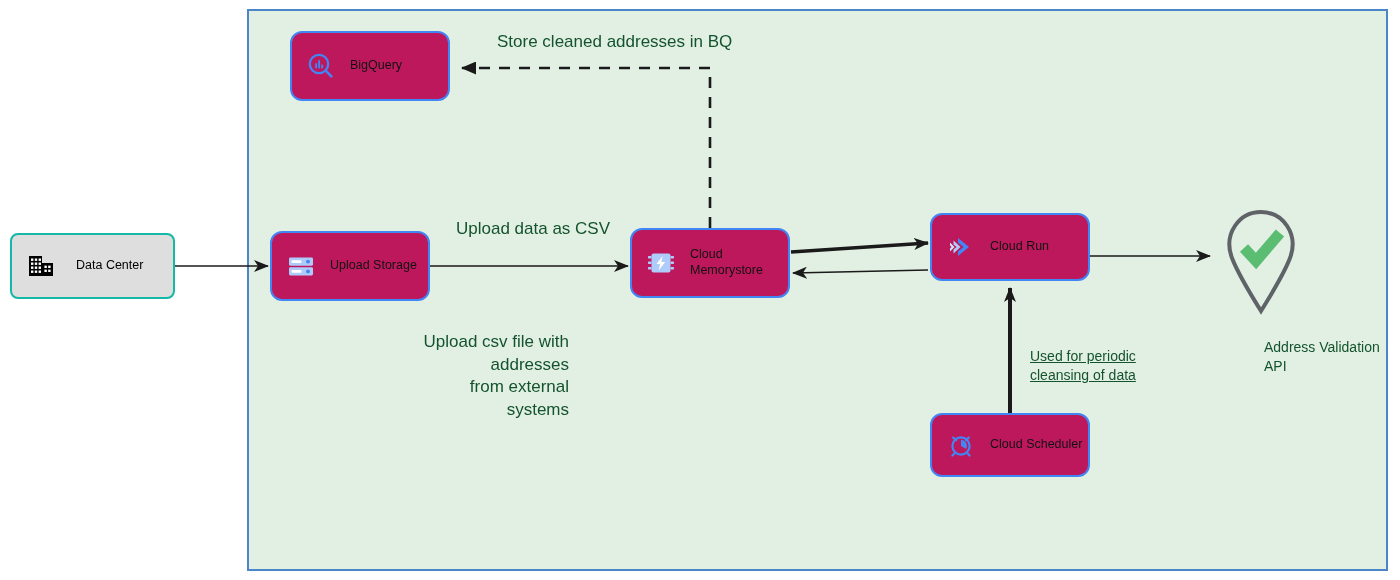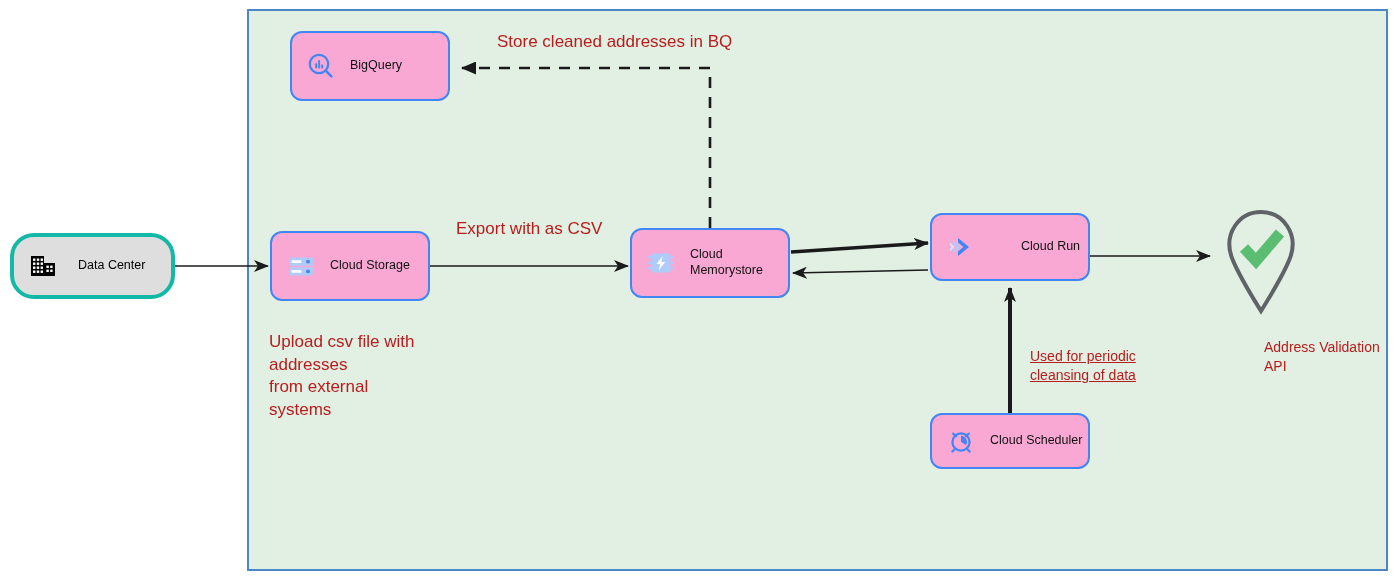--- a/index.html
+++ b/index.html
@@ -26,21 +26,21 @@
     width: 1141px;
     height: 562px;
     background: #e2f0e4;
     border: 2px solid #4a86c8;
     box-sizing: border-box;
   }
   
   .node {
     position: absolute;
     box-sizing: border-box;
-    background: #f9a8d4;
+    background: #be185d;
     border: 2px solid #4285f4;
     border-radius: 12px;
     display: flex;
     align-items: center;
     padding-left: 14px;
   }
   .node .label {
     font-size: 12.5px;
     color: #111111;
     line-height: 1.25;
@@ -49,38 +49,38 @@
   }
   .node .glyph {
     flex: 0 0 auto;
     width: 30px;
     height: 30px;
     display: block;
   }
   
   .node.onprem {
     background: #dedede;
-    border: 4px solid #14b8a6;
-    border-radius: 24px;
+    border: 2px solid #14b8a6;
+    border-radius: 8px;
     text-align: center;
   }
   .node.onprem .label {
     font-size: 12.5px;
     color: #000000;
     margin-left: 20px;
   }
   
   .dtext {
     position: absolute;
-    color: #b91c1c;
+    color: #14532d;
     white-space: pre-line;
     line-height: 1.33;
   }
   .t-edge   { font-size: 17px; }
-  .t-note   { font-size: 17px; }
+  .t-note   { font-size: 17px; text-align: right; }
   .t-small  { font-size: 14px; text-decoration: underline; }
   .t-api    { font-size: 14px; }
   svg.wires {
     position: absolute;
     left: 0; top: 0;
     width: 1400px;
     height: 580px;
     pointer-events: none;
     overflow: visible;
   }
@@ -152,21 +152,21 @@
     <span class="glyph">
       <svg viewBox="0 0 30 30" width="30" height="30">
         <rect x="3" y="6.5" width="24" height="8.2" rx="1.4" fill="#aecbfa"></rect>
         <rect x="3" y="16.3" width="24" height="8.2" rx="1.4" fill="#aecbfa"></rect>
         <rect x="5.5" y="9.2" width="10" height="2.8" rx="1" fill="#ffffff"></rect>
         <rect x="5.5" y="19" width="10" height="2.8" rx="1" fill="#ffffff"></rect>
         <circle cx="22" cy="10.6" r="1.9" fill="#4285f4"></circle>
         <circle cx="22" cy="20.4" r="1.9" fill="#4285f4"></circle>
       </svg>
     </span>
-    <span class="label">Cloud Storage</span>
+    <span class="label">Upload Storage</span>
   </div>
 
   <div class="node" style="left:630px; top:228px; width:160px; height:70px;">
     <span class="glyph">
       <svg viewBox="0 0 30 30" width="30" height="30">
         <g fill="#aecbfa">
           <rect x="2" y="8" width="3.5" height="2.4" rx="0.6"></rect>
           <rect x="2" y="13.5" width="3.5" height="2.4" rx="0.6"></rect>
           <rect x="2" y="19" width="3.5" height="2.4" rx="0.6"></rect>
           <rect x="24.5" y="8" width="3.5" height="2.4" rx="0.6"></rect>
@@ -174,21 +174,21 @@
           <rect x="24.5" y="19" width="3.5" height="2.4" rx="0.6"></rect>
         </g>
         <rect x="5.5" y="5.5" width="19" height="19" rx="2" fill="#aecbfa"></rect>
         <path d="M16.6,8 L10.4,16.1 L14.1,16.1 L12.6,22.4 L19.2,14 L15.3,14 Z" fill="#ffffff"></path>
       </svg>
     </span>
     <span class="label">Cloud
 Memorystore</span>
   </div>
 
-  <div class="node" style="left:930px; top:213px; width:160px; height:68px;gap:31px;">
+  <div class="node" style="left:930px; top:213px; width:160px; height:68px;">
     <span class="glyph">
       <svg viewBox="0 0 30 30" width="30" height="30">
         <path d="M12,6 L23,15 L12,24 L12,19.5 L17.5,15 L12,10.5 Z" fill="#4285f4"></path>
         <path d="M7.5,8.5 L14.5,15 L7.5,21.5 L7.5,17.6 L10.6,15 L7.5,12.4 Z" fill="#aecbfa"></path>
         <path d="M4,10.5 L8.5,15 L4,19.5 L4,16.6 L5.6,15 L4,13.4 Z" fill="#d2e3fc"></path>
       </svg>
     </span>
     <span class="label">Cloud Run</span>
   </div>
 
@@ -200,21 +200,21 @@
           <rect x="9.2" y="12.3" width="1.9" height="5"></rect>
           <rect x="12.2" y="9.2" width="1.9" height="8.1"></rect>
           <rect x="15.2" y="13.6" width="1.9" height="3.7"></rect>
         </g>
         <line x1="19.6" y1="19.6" x2="25.4" y2="25.4" stroke="#4285f4" stroke-width="2.6" stroke-linecap="round"></line>
       </svg>
     </span>
     <span class="label">BigQuery</span>
   </div>
 
-  <div class="node" style="left:930px; top:413px; width:160px; height:56px;">
+  <div class="node" style="left:930px; top:413px; width:160px; height:64px;">
     <span class="glyph">
       <svg viewBox="0 0 30 30" width="30" height="30">
         <circle cx="15" cy="16" r="8.6" fill="none" stroke="#4285f4" stroke-width="2.2"></circle>
         <path d="M15,16 L15,9.8 A6.2,6.2 0 0 1 20.2,19 Z" fill="#4285f4"></path>
         <line x1="7.2" y1="7.6" x2="10.1" y2="10.2" stroke="#4285f4" stroke-width="2.2" stroke-linecap="round"></line>
         <line x1="22.8" y1="7.6" x2="19.9" y2="10.2" stroke="#4285f4" stroke-width="2.2" stroke-linecap="round"></line>
         <line x1="8.4" y1="23.4" x2="6.4" y2="25.6" stroke="#4285f4" stroke-width="2.2" stroke-linecap="round"></line>
         <line x1="21.6" y1="23.4" x2="23.6" y2="25.6" stroke="#4285f4" stroke-width="2.2" stroke-linecap="round"></line>
       </svg>
     </span>
@@ -225,21 +225,21 @@
     <svg viewBox="0 0 86 110" width="86" height="110">
       <path d="M43,105 C43,105 20,68 14,52 C5,28 21,6 43,6 C65,6 81,28 72,52 C66,68 43,105 43,105 Z" fill="none" stroke="#5f6368" stroke-width="4"></path>
       <path d="M26,42 L38,55 L62,27" fill="none" stroke="#5bbd72" stroke-width="11" stroke-linecap="butt" stroke-linejoin="miter"></path>
     </svg>
   </div>
   <div class="dtext t-api" style="left:1264px; top:326px; width:160px;margin-top:12px;">Address Validation
 API</div>
 
   <div class="dtext t-edge" style="left:497px; top:31px;">Store cleaned addresses in BQ</div>
 
-  <div class="dtext t-edge" style="left:456px; top:218px;">Export with as CSV</div>
+  <div class="dtext t-edge" style="left:456px; top:218px;">Upload data as CSV</div>
 
   <div class="dtext t-small" style="left:1030px; top:347px;">Used for periodic
 cleansing of data</div>
 
   <div class="dtext t-note" style="left:269px; top:331px; width:300px;">Upload csv file with
 addresses
 from external
 systems</div>
 
 

